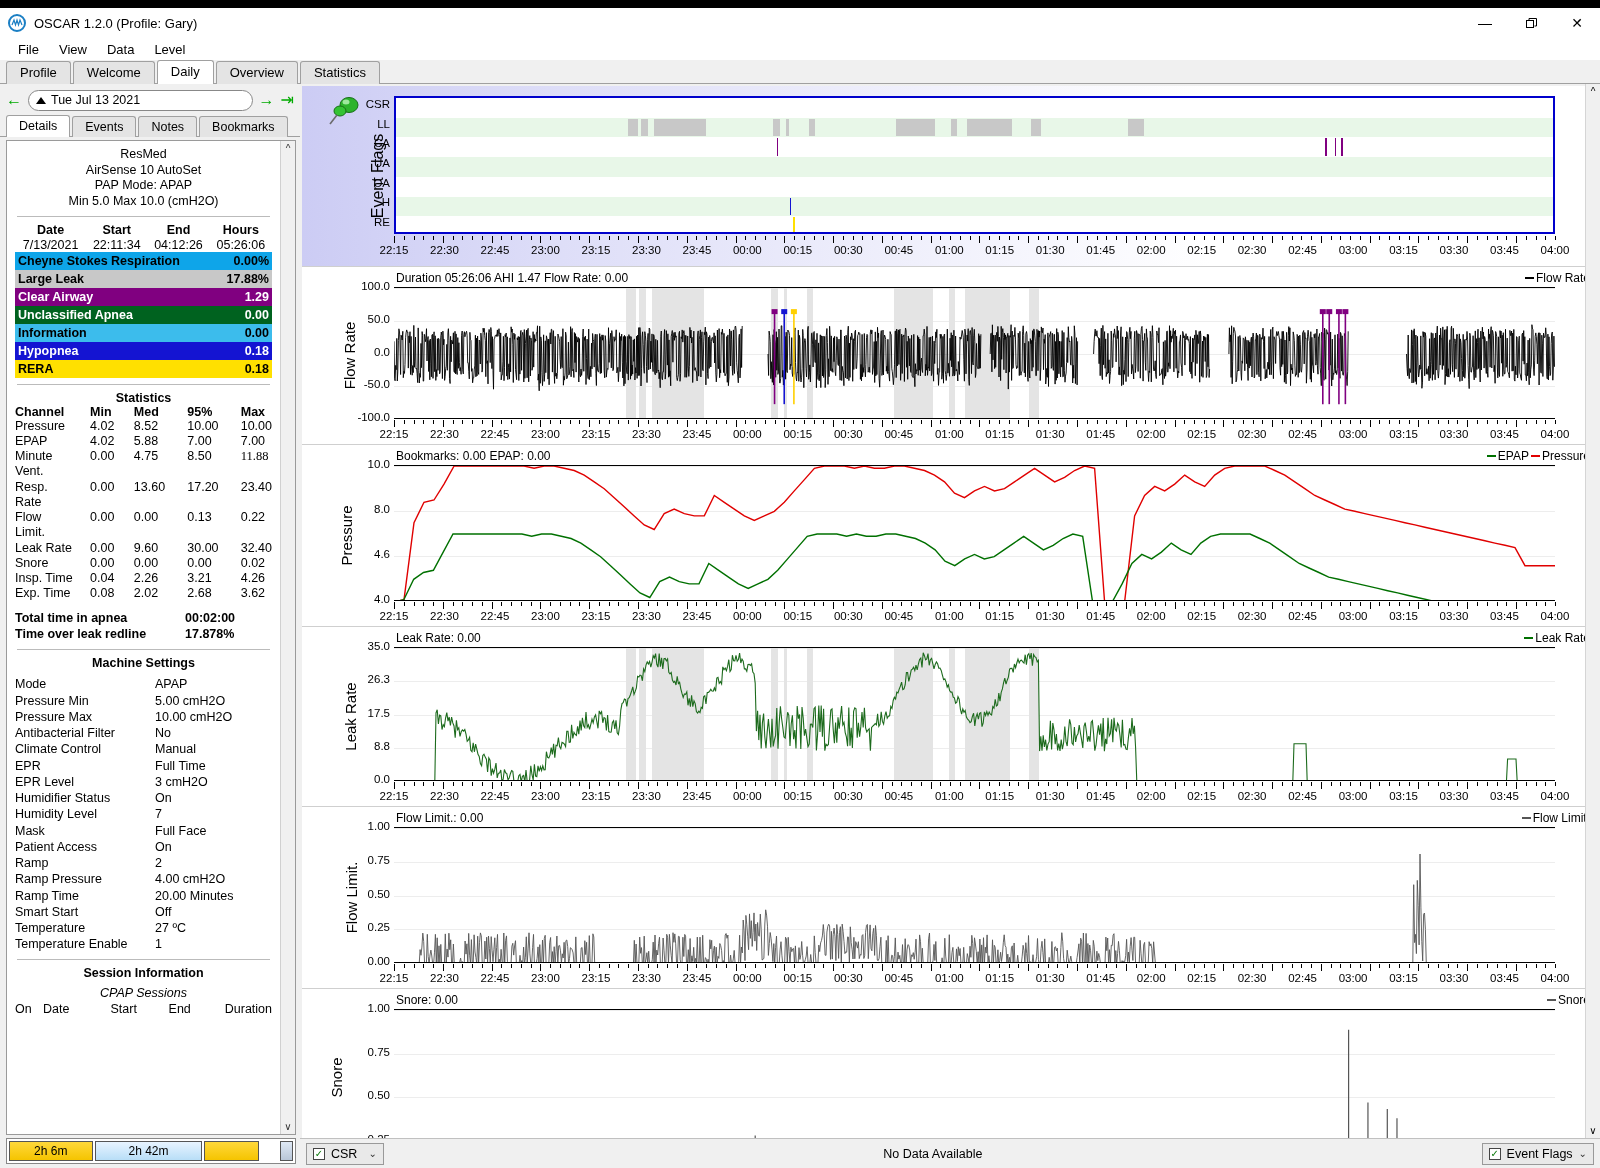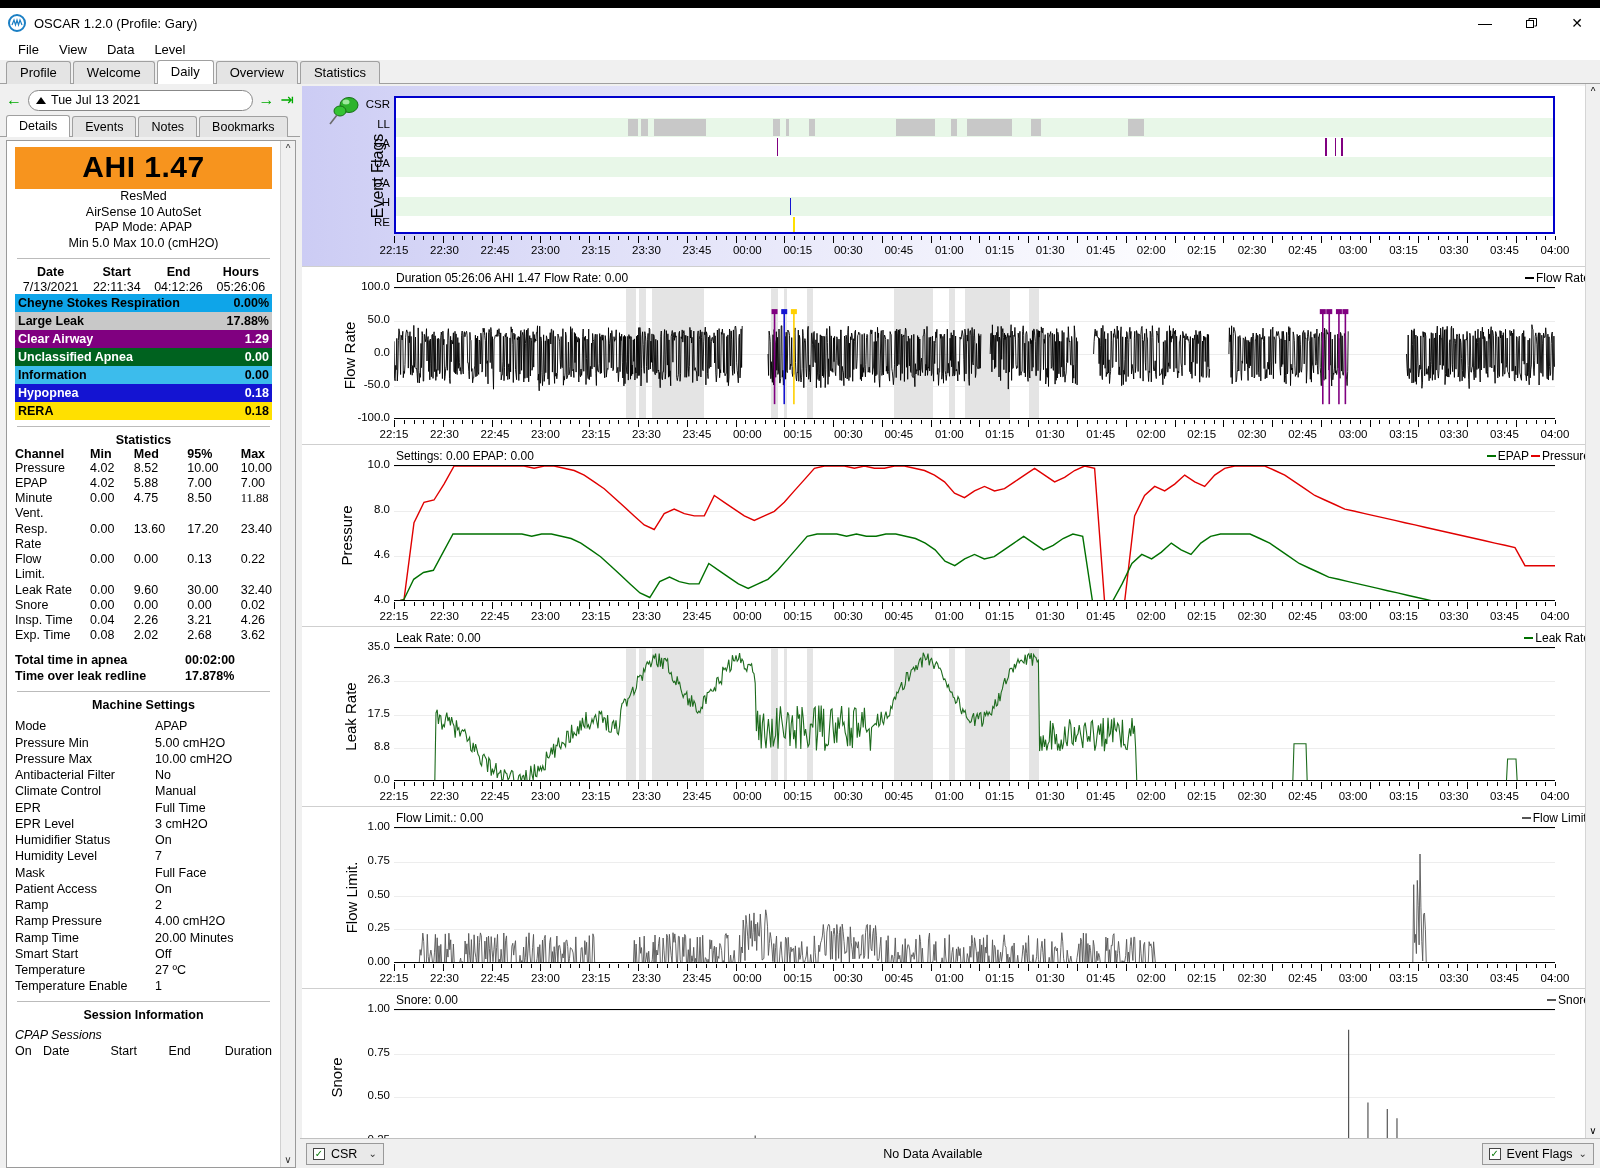--- a/index.html
+++ b/index.html
@@ -96,21 +96,21 @@
 
   .totrow { display:flex; font-size:12.5px; font-weight:bold; line-height:1.35; }
   .totrow .k { width: 170px; }
 
   .ms-title { text-align:center; font-weight:bold; font-size:12.5px; margin: 4px 0 6px; }
   table.ms { width:100%; border-collapse:collapse; font-size:12.5px; }
   table.ms td { padding:0; line-height:1.3; }
   table.ms td.k { width: 140px; }
 
   .si-title { text-align:center; font-weight:bold; font-size:12.5px; margin: 6px 0 4px; }
-  .cpap-sess { text-align:left; font-style:italic; font-size:12.5px; margin-top: 6px; }
+  .cpap-sess { text-align:center; font-style:italic; font-size:12.5px; margin-top: 6px; }
   .sess-hdr { display:flex; font-size:12.5px; margin-top:2px; }
 
   
   .sessbar { height: 26px; margin: 3px 4px 4px 6px; border:1px solid #888; background:#fff;
              display:flex; align-items:center; padding: 2px; gap:2px; }
   .seg { height: 20px; border:1px solid #555; display:flex; align-items:center;
          justify-content:center; font-size:12px; }
   .seg.yellow { background:linear-gradient(#ffd83b,#f5c400); }
   .seg.blue { background:linear-gradient(#e8f4ff,#b8def7); }
   .seg.small { width: 55px; }
@@ -223,21 +223,20 @@
       <div class="subtabs">
         <div class="subtab active">Details</div>
         <div class="subtab">Events</div>
         <div class="subtab">Notes</div>
         <div class="subtab">Bookmarks</div>
       </div>
 
       <div class="detailswrap">
         <div class="details">
 
-          <div class="ahi-banner">AHI 1.47</div>
           <div class="machine-line">ResMed</div>
           <div class="machine-line">AirSense 10 AutoSet</div>
           <div class="machine-line">PAP Mode: APAP</div>
           <div class="machine-line">Min 5.0 Max 10.0 (cmH2O)</div>
 
           <div class="hr"></div>
 
           <table class="sess">
             <tbody>
                 <tr>
@@ -462,20 +461,27 @@
             <span style="width:60px">End</span>
             <span>Duration</span>
           </div>
         </div>
         <div class="dscroll">
           <span>^</span>
           <span>∨</span>
         </div>
       </div>
 
+      <div class="sessbar">
+        <div class="seg yellow" style="flex:108">2h 6m</div>
+        <div class="seg blue" style="flex:140">2h 42m</div>
+        <div class="seg yellow small"></div>
+        <div style="flex:22"></div>
+        <div class="seg tiny"></div>
+      </div>
     </div>
 
     <div class="right">
       <div class="chart-area" id="chart-area">
           <div class="chartbox flags" style="height: 180px;">
             <div class="ylabel" style="left: 34px;">
               <span style="font-size: 16px;">Event Flags</span>
             </div>
             <div class="pin"><svg width="34" height="34" viewBox="0 0 34 34">
                 <ellipse cx="21" cy="11" rx="9" ry="7.5" fill="#2cb32c" stroke="#167016" stroke-width="1"></ellipse>
@@ -856,21 +862,21 @@
               <div class="xticklbl" style="left: 1009.6px;">03:15</div>
               <div class="xticklbl" style="left: 1060px;">03:30</div>
               <div class="xticklbl" style="left: 1110.5px;">03:45</div>
               <div class="xticklbl" style="left: 1161px;">04:00</div>
             </div>
           </div>
           <div class="chartbox" style="height: 182px;">
             <div class="ylabel">
               <span>Pressure</span>
             </div>
-            <div class="chart-title" style="left: 94px; top: 4px;">Settings: 0.00 EPAP: 0.00</div>
+            <div class="chart-title" style="left: 94px; top: 4px;">Bookmarks: 0.00 EPAP: 0.00</div>
             <div class="chart-legend" style="top: 4px;">
               <span class="lg">
                 <span class="lgdash" style="background: rgb(0, 112, 0);"></span>
                 <span>EPAP</span>
               </span>
               <span class="lg">
                 <span class="lgdash" style="background: rgb(224, 0, 0);"></span>
                 <span>Pressure</span>
               </span>
             </div>

